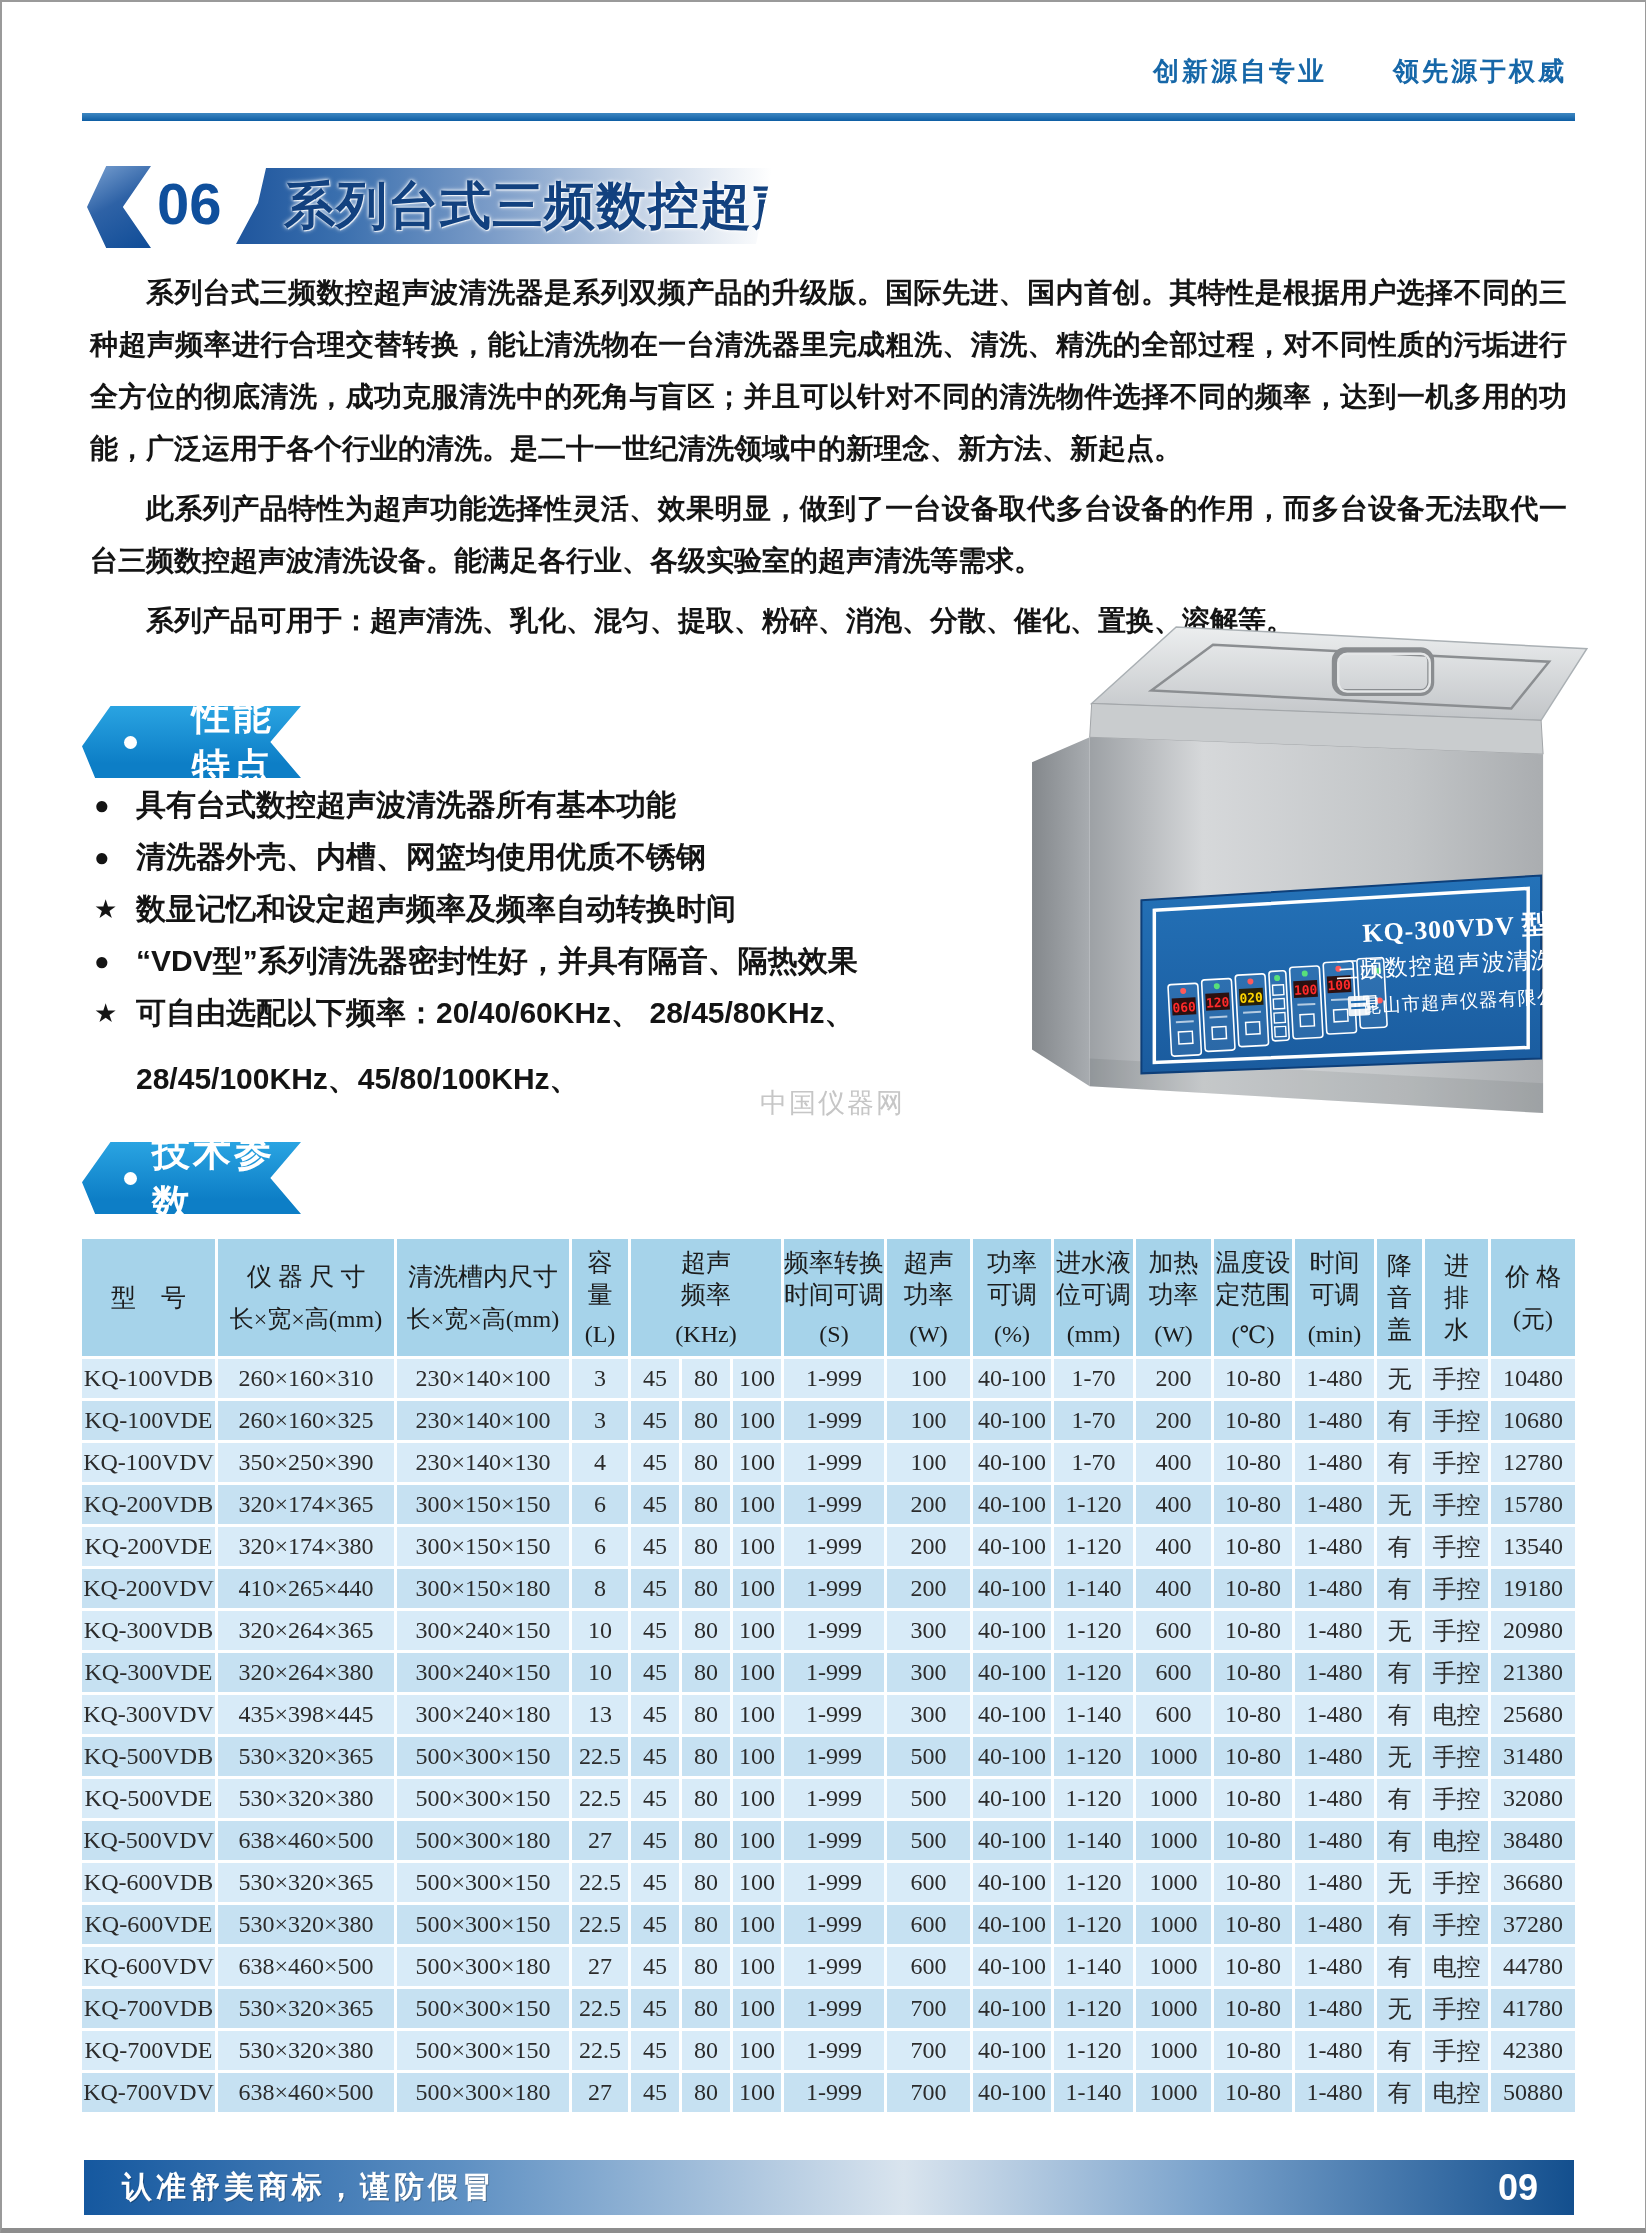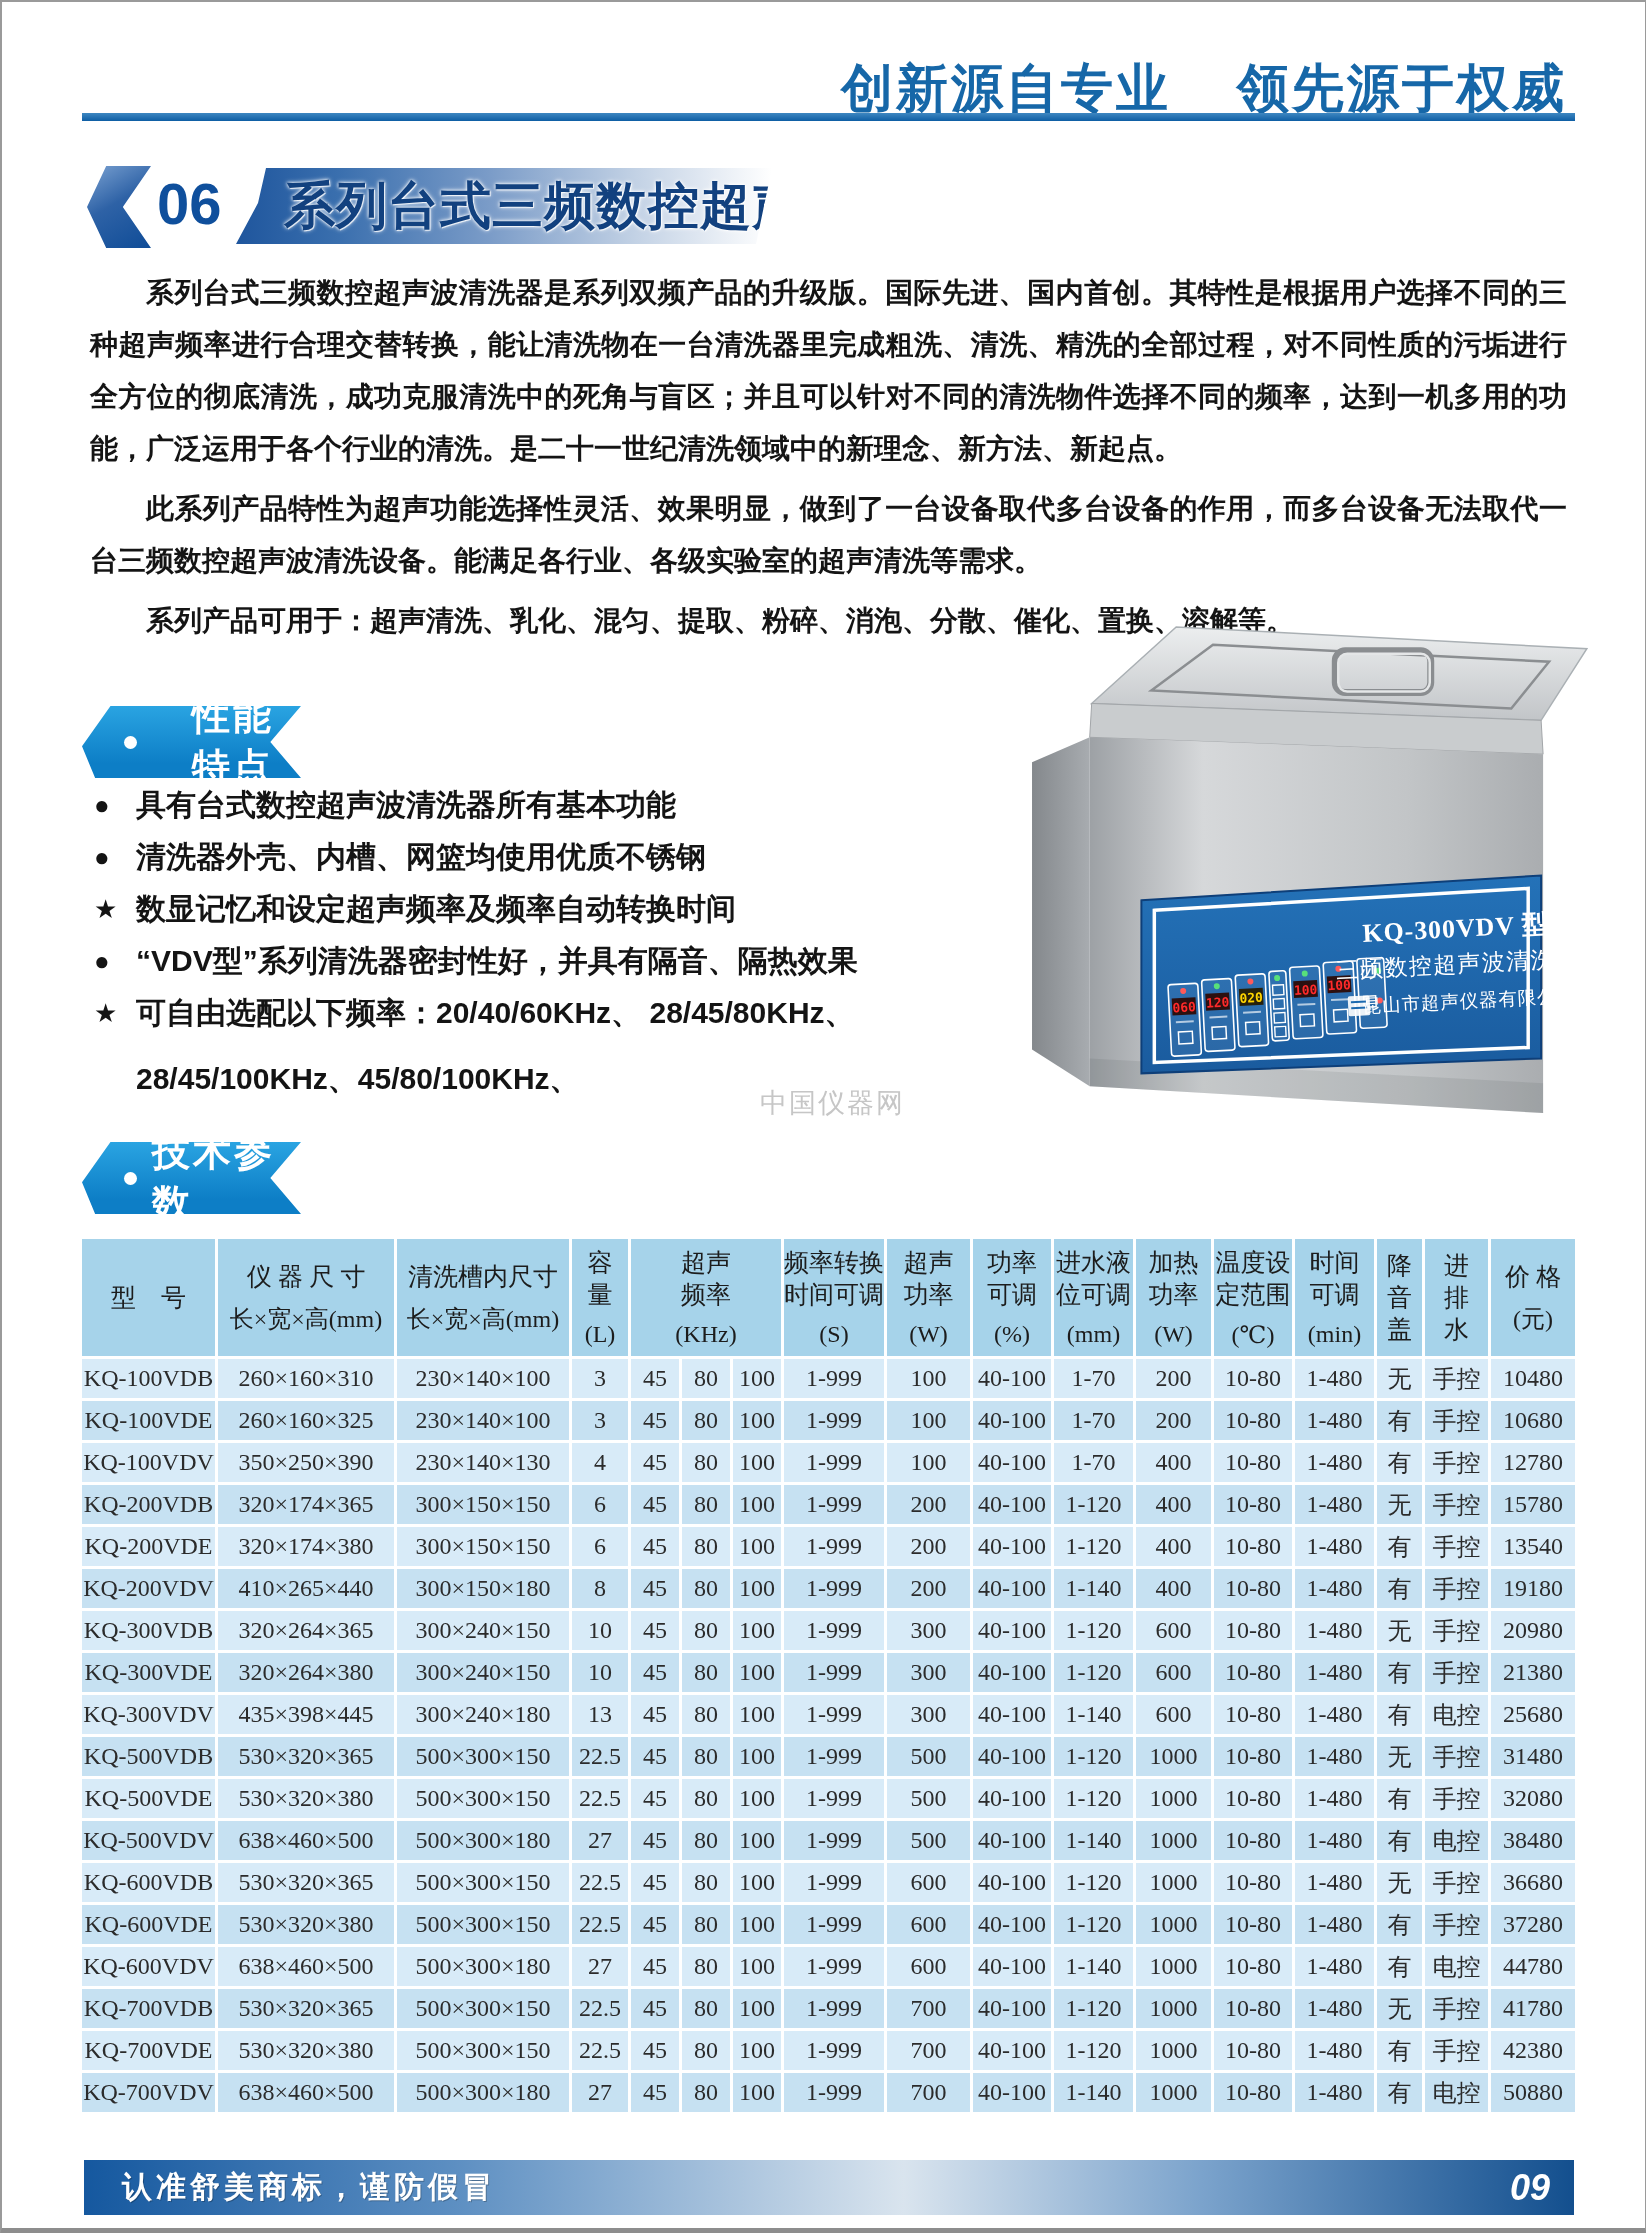--- a/index.html
+++ b/index.html
@@ -2,21 +2,21 @@
 <html><head>
 <meta charset="utf-8">
 <style>
   html,body{margin:0;padding:0;background:#fff;}
   body{width:1647px;height:2234px;position:relative;font-family:"Liberation Sans","DejaVu Sans",sans-serif;}
   .page{position:absolute;inset:0;background:#ffffff;box-sizing:border-box;
         border-left:2px solid #9a9a9a;border-right:2px solid #9a9a9a;
         border-top:2px solid #9a9a9a;border-bottom:6px solid #8d8d8d;overflow:hidden;}
 
   
-  .slogan{position:absolute;top:52px;right:78px;font-size:52px;font-weight:800;
+  .slogan{position:absolute;top:52px;right:78px;font-size:26px;font-weight:800;
           color:#1667a8;letter-spacing:3px;display:flex;gap:66px;}
   .rule{position:absolute;top:111px;left:80px;width:1493px;height:8px;
         background:linear-gradient(180deg,#3e87c1,#0e5ea4);}
 
   
   .title-wrap{position:absolute;top:162px;left:85px;width:697px;height:84px;}
   .chev{position:absolute;left:0;top:2px;width:64px;height:82px;
         background:linear-gradient(150deg,#7ba2d2 0%,#2e62a6 45%,#0f4c97 100%);
         clip-path:polygon(100% 0,30% 0,0 50%,30% 100%,100% 100%,56% 50%);}
   .title-num{position:absolute;left:70px;top:6px;font-size:58px;font-weight:700;color:#0f4f9c;}
@@ -66,21 +66,21 @@
                  border-right:3px solid #fff;border-bottom:3px solid #fff;padding:0;white-space:nowrap;}
   .spec-table tr:nth-child(odd) td{background:#d8ebf8;}
   .spec-table tr:nth-child(even) td{background:#c6e1f2;}
 
   
   .footer{position:absolute;top:2158px;left:82px;width:1490px;height:55px;
           background:linear-gradient(90deg,#15589f 0%,#5d8fc2 25%,#d9e4ee 55%,#7ba3cc 75%,#134f8e 100%);
           display:flex;align-items:center;justify-content:space-between;color:#fff;}
   .footer .ft{font-size:30px;font-weight:800;letter-spacing:4px;padding-left:38px;
               text-shadow:1px 1px 0 rgba(0,0,0,.25);}
-  .footer .pn{font-size:36px;font-weight:800;padding-right:24px;font-style:italic;}
+  .footer .pn{font-size:36px;font-weight:800;padding-right:36px;}
 </style>
 </head>
 <body>
 
 <div class="page">
 
   <div class="slogan">
     <span>创新源自专业</span>
     <span>领先源于权威</span>
   </div>

